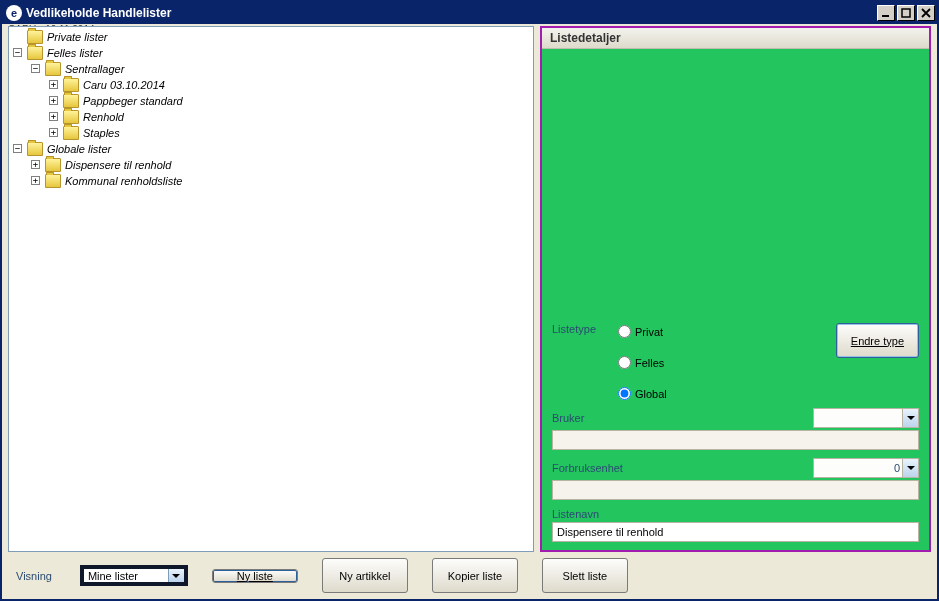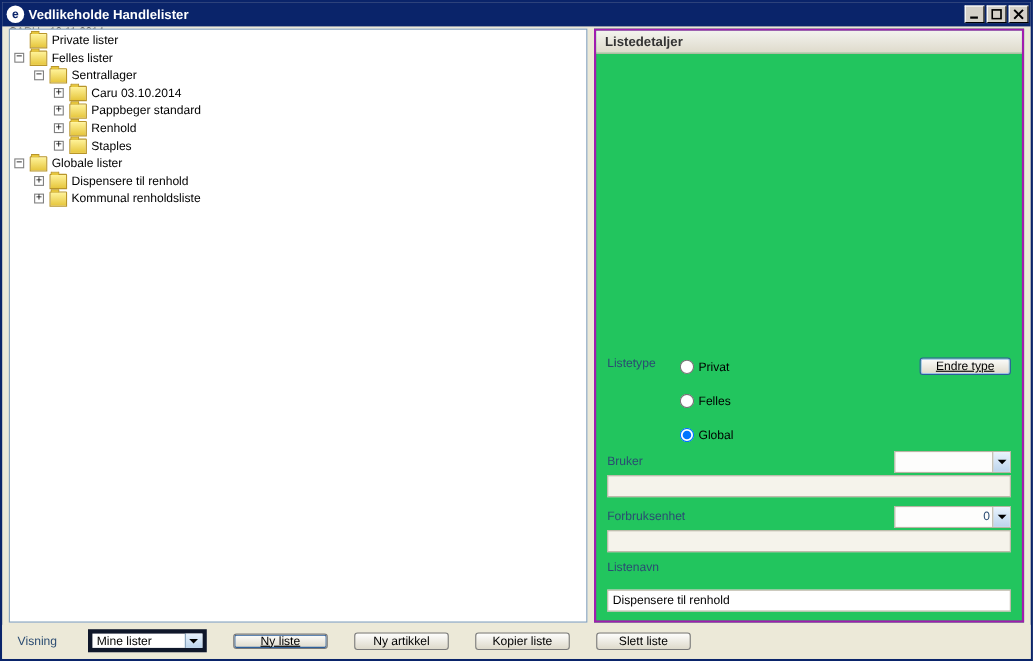--- a/index.html
+++ b/index.html
@@ -81,20 +81,21 @@
     min-height: 0;
   }
   .tree-panel {
     flex: 0 0 526px;
     background: #fff;
     border: 1px solid #7f9db9;
     overflow: auto;
     padding: 2px 0;
     margin-top: -10px;
     position: relative;
+    font-style: italic;
   }
   .tree {
     font-size: 11px;
     color: #000;
   }
   .tree-node {
     display: flex;
     align-items: center;
     height: 16px;
     white-space: nowrap;
@@ -178,34 +179,34 @@
   .radio-item input { margin: 0; }
   .btn {
     background: linear-gradient(to bottom, #fdfdfc 0%, #dedacb 100%);
     border: 1px solid #7a7a7a;
     border-radius: 3px;
     padding: 2px 14px;
     font-size: 11px;
     cursor: pointer;
     text-decoration: none;
     color: #000;
-    height: 16px;
+    height: 35px;
     display: inline-flex;
     align-items: center;
     justify-content: center;
   }
   .btn-primary {
     border: 1px solid #2d5f9a;
     box-shadow: inset 0 0 0 1px #9bc0e6;
     text-decoration: underline;
   }
   .field-label {
     color: #2b4c72;
     margin-top: 6px;
-    margin-bottom: 12px;
+    margin-bottom: 0;
   }
   .select-box, .text-input, .readonly-box {
     border: 1px solid #b8b4a3;
     background: #fff;
     height: 20px;
     padding: 2px 4px;
     font-size: 11px;
     font-family: inherit;
     width: 100%;
   }

